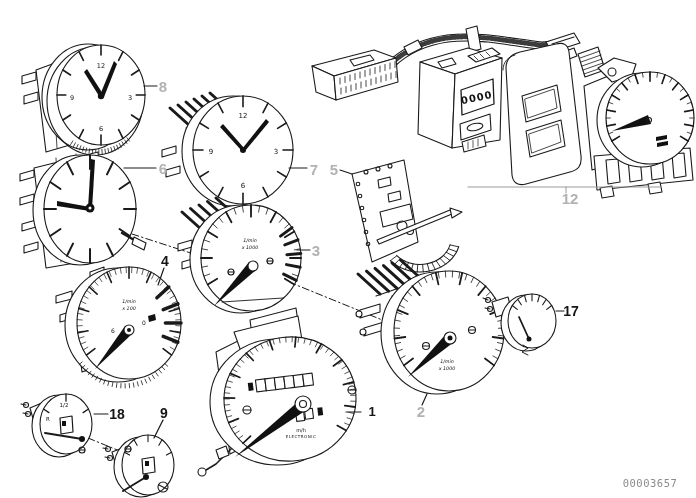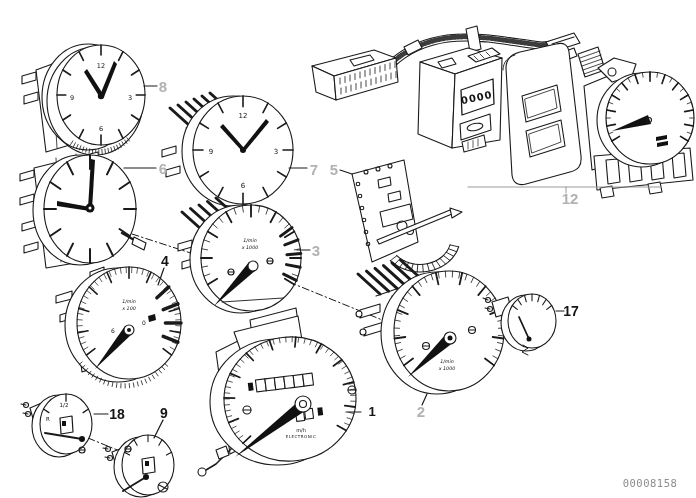--- a/index.html
+++ b/index.html
@@ -799,15 +799,15 @@
       <div class="callout gray" style="left: 316px; top: 250px; color: rgb(178, 178, 178);">3</div>
       <div class="callout black" style="left: 165px; top: 261px; color: rgb(20, 20, 20);">4</div>
       <div class="callout gray" style="left: 570px; top: 198px; color: rgb(178, 178, 178);">12</div>
       <div class="callout gray" style="left: 421px; top: 411px; color: rgb(178, 178, 178);">2</div>
       <div class="callout black boxed" style="left: 372px; top: 412px; color: rgb(20, 20, 20); border-color: rgb(217, 37, 28);">1</div>
       <div class="callout black" style="left: 571px; top: 311px; color: rgb(20, 20, 20);">17</div>
       <div class="callout black" style="left: 117px; top: 414px; color: rgb(20, 20, 20);">18</div>
       <div class="callout black" style="left: 164px; top: 413px; color: rgb(20, 20, 20);">9</div>
     </div>
 
-<div id="doc-id" style="left: 650px; top: 483px; color: rgb(140, 140, 140);">00008158</div>
+<div id="doc-id" style="left: 650px; top: 483px; color: rgb(140, 140, 140);">00003657</div>
 
 </div>
 
 </body></html>

